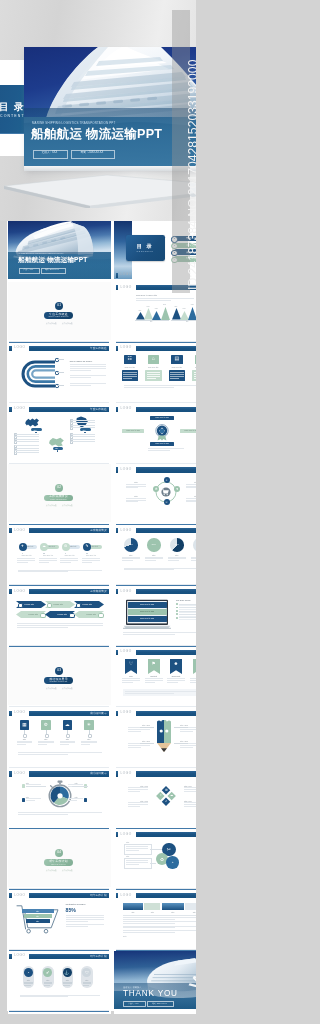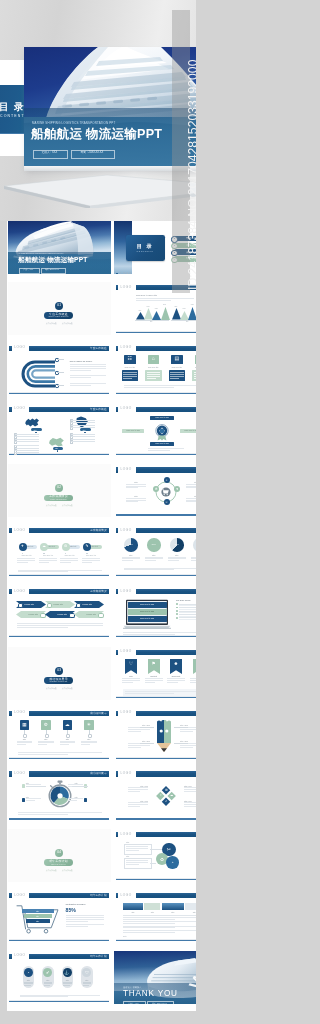--- a/index.html
+++ b/index.html
@@ -5,21 +5,21 @@
 <style>
 html,body{margin:0;padding:0;}
 body{width:196px;height:1024px;background:#d3d3d3;font-family:"Liberation Sans",sans-serif;
   overflow:hidden;position:relative;}
 #page{position:absolute;left:0;top:0;width:196px;height:1024px;overflow:hidden;}
 .pagebody{position:absolute;left:7.2px;top:0;width:188.8px;height:1010.5px;background:#fff;}
 
 .hero{position:absolute;left:0;top:0;width:196px;height:221px;overflow:hidden;
  background:linear-gradient(100deg,#dcdcdc 0%,#d4d4d4 26%,#e0e0e0 48%,#eeeeee 70%,#e4e4e4 88%,#f2f2f2 100%);}
 
-.slide{position:absolute;width:103.6px;height:53px;background:#fff;overflow:hidden;}
+.slide{position:absolute;width:103.6px;height:63px;background:#fff;overflow:hidden;}
 .lgtick{position:absolute;left:1.9px;top:3.2px;width:2.2px;height:5.3px;
  background:linear-gradient(180deg,#2a6697,#134a77);}
 .lgtxt{position:absolute;left:6.6px;top:3.9px;font-size:3.2px;letter-spacing:.5px;color:#a9b2ba;
  line-height:3.8px;}
 .ttbar{position:absolute;top:3.2px;height:5.3px;
  background:linear-gradient(180deg,#2a6394 0%,#1a5383 45%,#17507e 100%);}
 .tttxt{position:absolute;right:2.6px;top:1.0px;font-size:2.7px;color:#eaf0f6;letter-spacing:.1px;
  line-height:3.3px;white-space:nowrap;}
 .botline{position:absolute;left:1.9px;width:99.8px;bottom:1.6px;height:1.15px;background:#4279a9;}
 .hairline{position:absolute;left:1.9px;width:99.8px;bottom:3.3px;height:.4px;background:#e6ebf0;}

